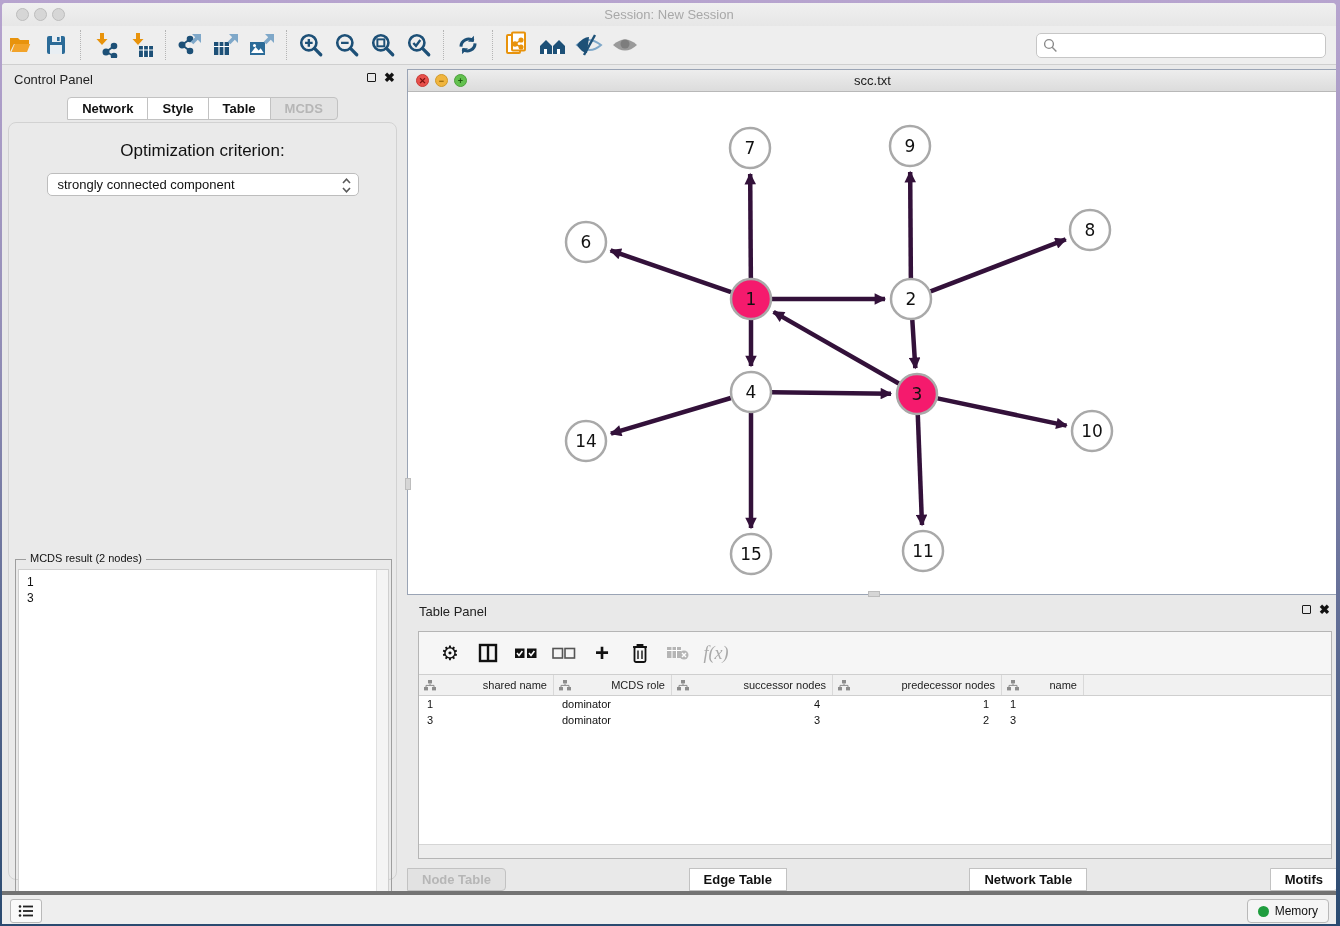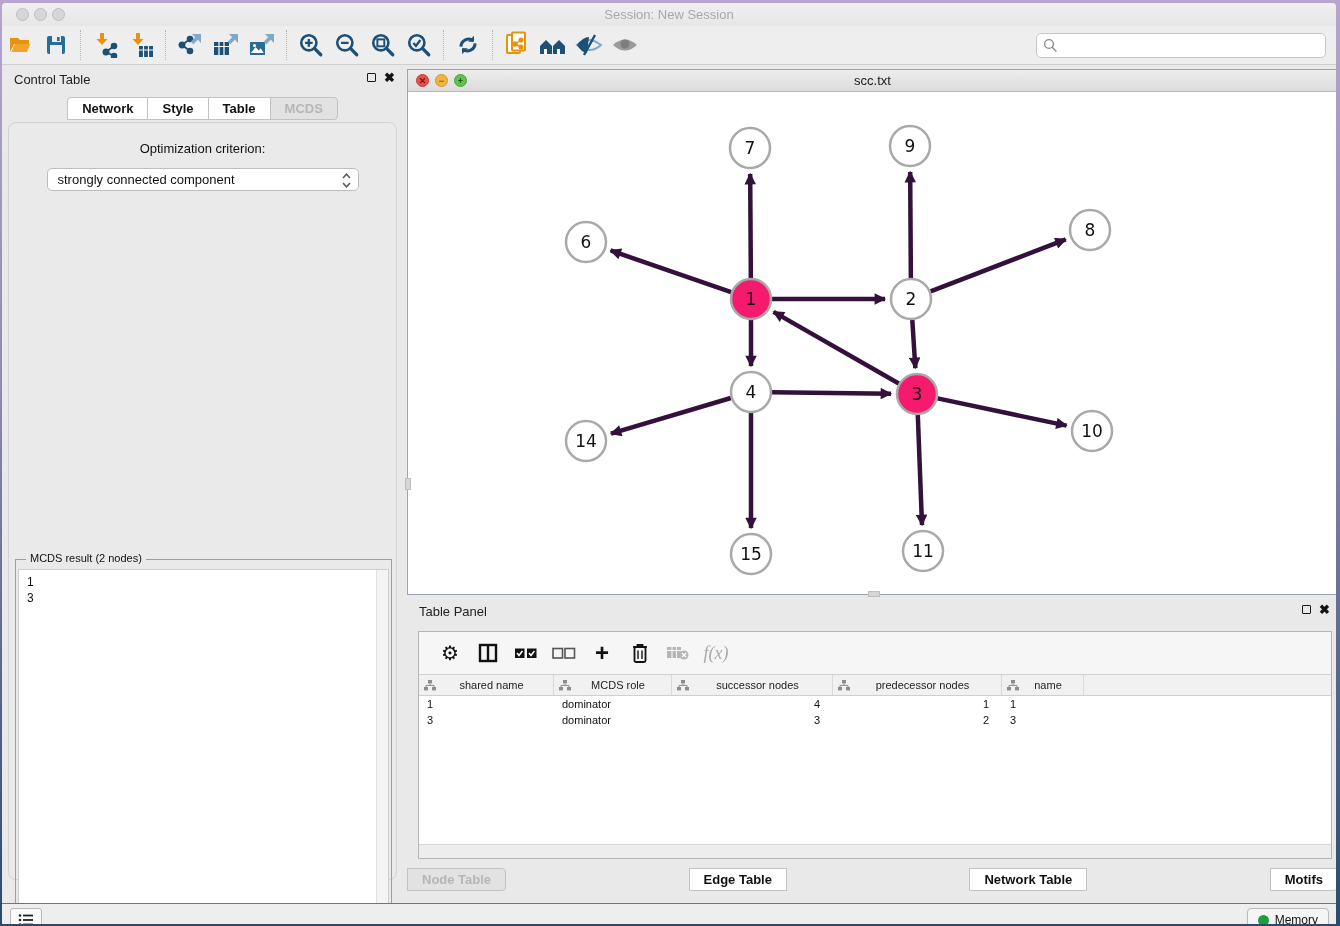--- a/index.html
+++ b/index.html
@@ -40,21 +40,21 @@
   .float-box { width:9px; height:9px; border:1.5px solid #1a1a1a; border-radius:1px; display:inline-block; }
   .close-x { font-size:13px; font-weight:bold; color:#111; line-height:11px; }
   #control-tabs { position:absolute; left:0; top:31px; width:100%; display:flex; justify-content:center; }
   .tab { font-size:13px; font-weight:bold; color:#111; background:#fff; border:1px solid #c2c2c2;
     padding:3px 14px; margin-left:-1px; }
   .tab:first-child { border-radius:4px 0 0 0; margin-left:0; }
   .tab:last-child { border-radius:0 0 4px 0; }
   .tab.active { background:#e2e2e2; color:#b6b6b6; border-radius:0 4px 4px 0; }
   #control-body { position:absolute; left:6px; top:56px; width:389px; height:758px;
     background:#eaeaea; border:1px solid #d2d2d2; border-radius:8px; }
-  #opt-label { text-align:center; margin-top:18px; font-size:13px; color:#111; }
+  #opt-label { text-align:center; margin-top:18px; font-size:17px; color:#111; }
   #opt-select { position:relative; margin:12px auto 0 auto; width:312px; height:23px; background:#fff;
     border:1px solid #bdbdbd; border-radius:5px; font-size:13px; color:#111;
     display:flex; align-items:center; padding-left:10px; }
   #opt-stepper { position:absolute; right:6px; top:3px; }
   #control-buttons { display:flex; justify-content:center; gap:14px; margin-top:13px; }
   .std-btn { background:#fff; border:1px solid #b9b9b9; border-radius:5px; font-size:13px;
     color:#111; padding:3px 14px; min-width:95px; text-align:center; }
   #result-group { position:absolute; left:6px; top:436px; width:377px; height:378px;
     border:1px solid #9e9e9e; }
   #result-title { position:absolute; left:10px; top:-8px; background:#eaeaea; padding:0 4px;
@@ -85,30 +85,30 @@
   #table-box { position:absolute; left:11px; top:33px; width:914px; height:228px;
     border:1px solid #b5b5b5; background:#fff; display:flex; flex-direction:column; }
   #table-toolbar { height:42px; background:#f6f6f6; display:flex; align-items:center; padding-left:12px; gap:0; }
   .ttb-btn { width:38px; height:34px; display:flex; align-items:center; justify-content:center; }
   .gear-glyph { font-size:20px; color:#111; }
   .plus-glyph { font-size:24px; font-weight:bold; color:#111; line-height:20px; }
   .fx-glyph { font-family:"Liberation Serif", serif; font-style:italic; font-size:18px; color:#a9a9a9; }
   #table-header { height:22px; background:#f1f1f1; border-top:1px solid #cfcfcf; border-bottom:1px solid #cfcfcf;
     display:flex; font-size:11px; color:#222; }
   .th-cell { display:flex; align-items:center; border-right:1px solid #d9d9d9; padding-left:5px; }
-  .th-label { flex:1; text-align:center; padding-right:6px; }
+  .th-label { flex:1; text-align:right; padding-right:6px; }
   #table-rows { flex:1; background:#fff; font-size:11px; color:#111; overflow:hidden; }
   .t-row { display:flex; height:16px; line-height:16px; }
   .t-cell { overflow:hidden; white-space:nowrap; }
   #table-hscroll { height:14px; background:#ededed; border-top:1px solid #d5d5d5; }
   #table-tabs { position:absolute; left:0; right:0; top:270px; display:flex; justify-content:space-between; }
   #table-tabs .tab { font-size:13px; }
   
-  #statusbar { position:absolute; left:0; bottom:0; width:100%; height:21px; background:#eeeeee;
-    border-top:1px solid #737373;padding-left:9px; }
+  #statusbar { position:absolute; left:0; bottom:0; width:100%; height:33px; background:#eeeeee;
+    border-top:4px solid #737373;padding-left:9px; }
   #list-btn { position:absolute; left:8px; top:4px; width:32px; height:24px; background:#fafafa;
     border:1px solid #b9b9b9; border-radius:3px; display:flex; align-items:center; justify-content:center; }
   #memory-btn { position:absolute; right:7px; top:4px; height:24px; background:#f5f5f5;
     border:1px solid #b9b9b9; border-radius:4px; display:flex; align-items:center; gap:6px;
     padding:0 10px; font-size:12px; color:#111; }
   #memory-dot { width:11px; height:11px; border-radius:50%; background:#1f9d3e; }
 </style>
 </head>
 <body>
 
@@ -274,21 +274,21 @@
         <circle cx="6" cy="6" r="4.4" fill="none" stroke="#8b8b8b" stroke-width="1.4"></circle>
         <line x1="9.2" y1="9.2" x2="13.4" y2="13.4" stroke="#8b8b8b" stroke-width="1.4"></line>
       </svg>
     </div>
   </div>
 
   <div id="workspace">
 
     <div id="control-panel">
       <div class="panel-head">
-        <span class="panel-title">Control Table</span>
+        <span class="panel-title">Control Panel</span>
         <span class="panel-btns">
           <span class="float-box"></span>
           <span class="close-x">✖</span>
         </span>
       </div>
       <div id="control-tabs">
           <div class="tab">Network</div>
           <div class="tab">Style</div>
           <div class="tab">Table</div>
           <div class="tab active">MCDS</div>

